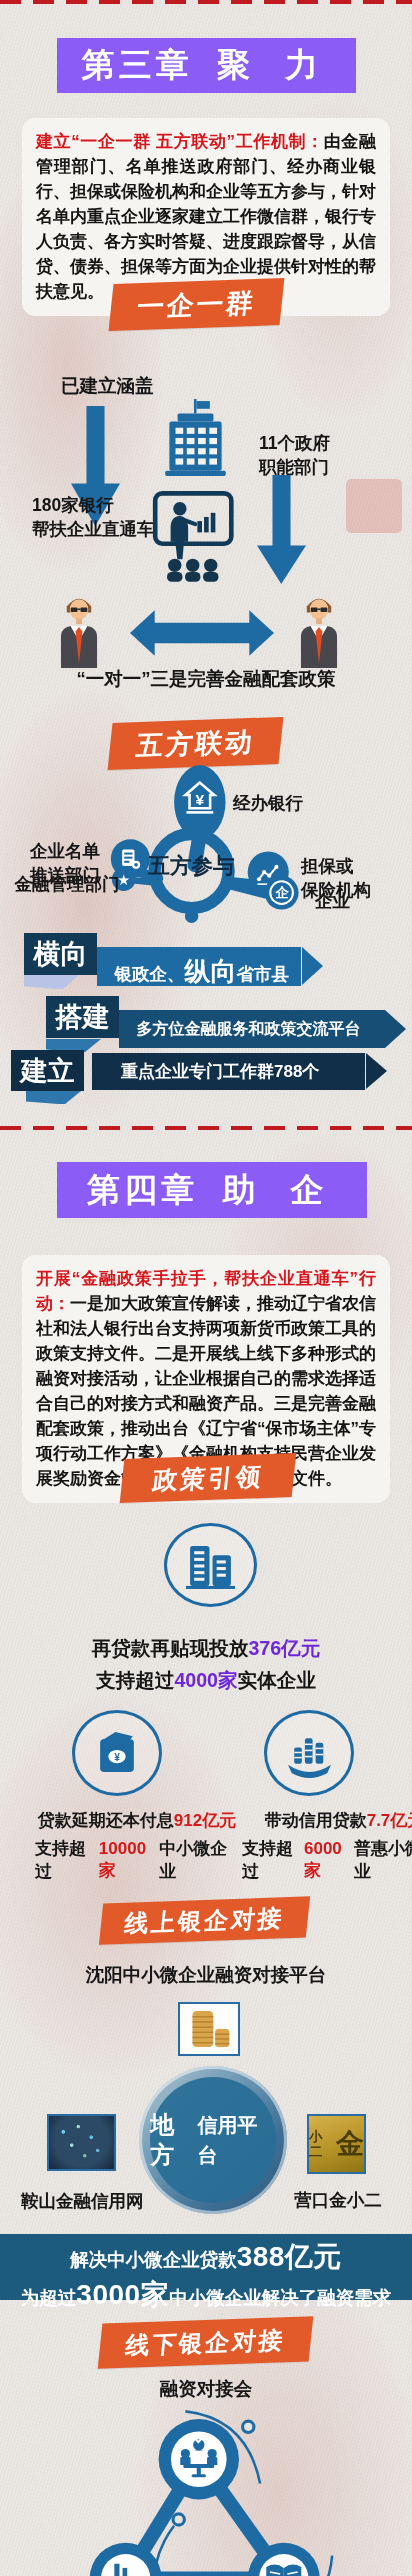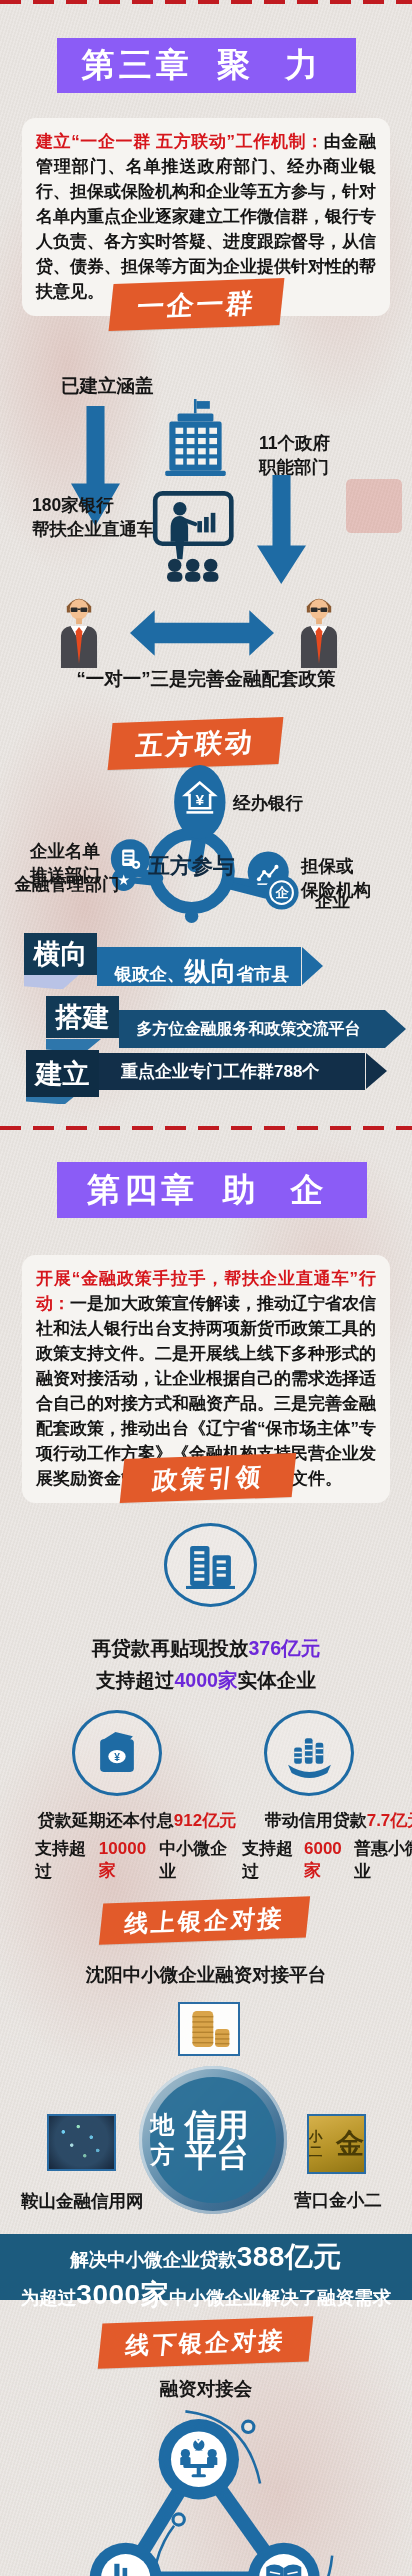--- a/index.html
+++ b/index.html
@@ -236,21 +236,21 @@
   </div>
 
   <div class="row-label" style="left:46px;top:996px;width:73px;height:42px;">
     <span>搭建</span>
   </div>
   <div class="fold" style="left:46px;top:1039px;width:55px;height:13.4px;background:#2e76ab;"></div>
   <div class="row-arrow" style="left:119px;top:1010px;width:248px;height:38px;--c:#174e76;--h:38px;padding-left:17.5px;font-size:16px;">
     <span>多方位金融服务和政策交流平台</span>
   </div>
 
-  <div class="row-label" style="left:26px;top:1050px;width:73px;height:47px;background:#0f2d45;">
+  <div class="row-label" style="left:11px;top:1050px;width:73px;height:41px;background:#0f2d45;">
     <span>建立</span>
   </div>
   <div class="fold" style="left:26px;top:1091px;width:55px;height:13.4px;background:#2e76ab;"></div>
   <div class="row-arrow" style="left:92px;top:1053px;width:244px;height:37px;--c:#122f49;--h:37px;padding-left:29px;font-size:17px;">
     <span>重点企业专门工作群788个</span>
   </div>
 
   <div class="dash" style="top:1126px;"></div>
 
   <div class="chapter" style="left:57px;top:1162px;width:310px;height:56px;">
@@ -363,21 +363,21 @@
           <line x1="68" y1="77" x2="98" y2="77"></line>
       </g>
     </svg>
   </div>
 
   <div class="abs" style="left:139px;top:2066px;width:148px;height:148px;border-radius:50%;
        background:linear-gradient(135deg,#b9c9d2 0%,#7ba3bc 30%,#3f6f94 70%,#2c5a7e 100%);box-shadow:0 0 0 3.1px rgba(255,255,255,.5) inset;">
     <div class="abs" style="left:11.3px;top:11.3px;width:126px;height:126px;border-radius:50%;background:rgba(41,110,150,.93);
          display:flex;flex-direction:row;align-items:center;justify-content:center;color:#fff;font-weight:800;">
       <div style="font-size:24px;line-height:30px;">地方</div>
-      <div style="font-size:32px;line-height:30px;">信用平台</div>
+      <div style="font-size:20px;line-height:30px;">信用平台</div>
     </div>
   </div>
 
   <div class="sq" style="left:47px;top:2114px;width:69px;height:57px;background:
       radial-gradient(circle at 22% 30%,rgba(120,220,255,.9) 0 1.5px,transparent 2.1px),
       radial-gradient(circle at 45% 20%,rgba(160,240,200,.9) 0 1.3px,transparent 2.1px),
       radial-gradient(circle at 65% 40%,rgba(120,220,255,.8) 0 1.5px,transparent 2.1px),
       radial-gradient(circle at 35% 55%,rgba(200,255,255,.8) 0 1.3px,transparent 2.1px),
       radial-gradient(circle at 75% 65%,rgba(120,220,255,.7) 0 1.5px,transparent 2.1px),
       radial-gradient(circle at 55% 75%,rgba(160,240,200,.7) 0 1.3px,transparent 2.1px),

